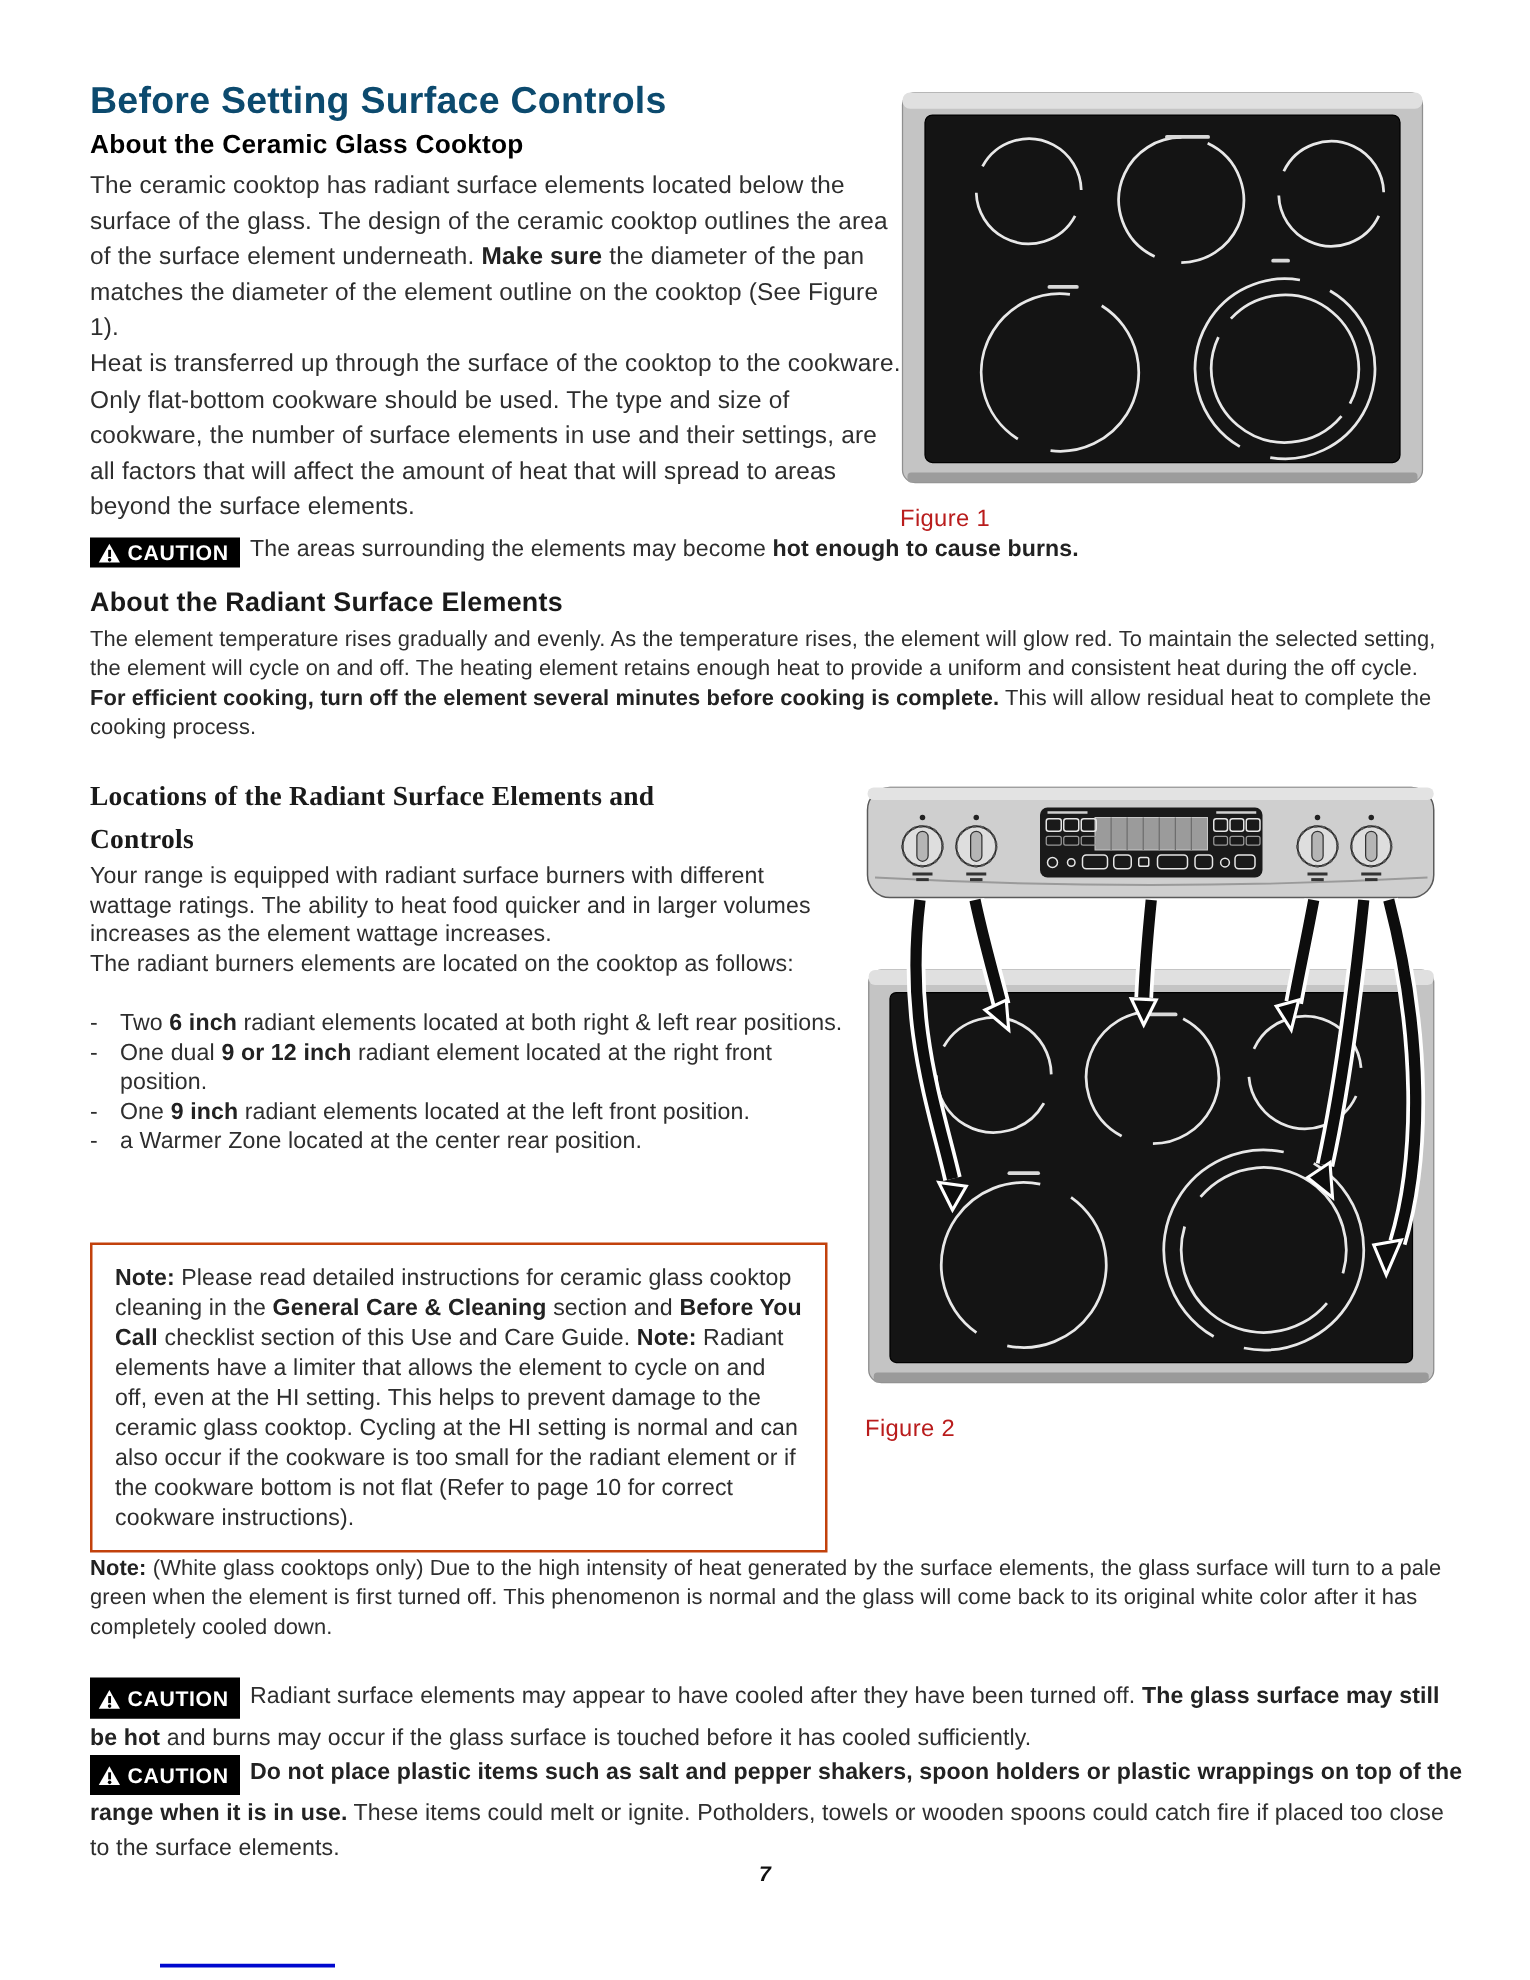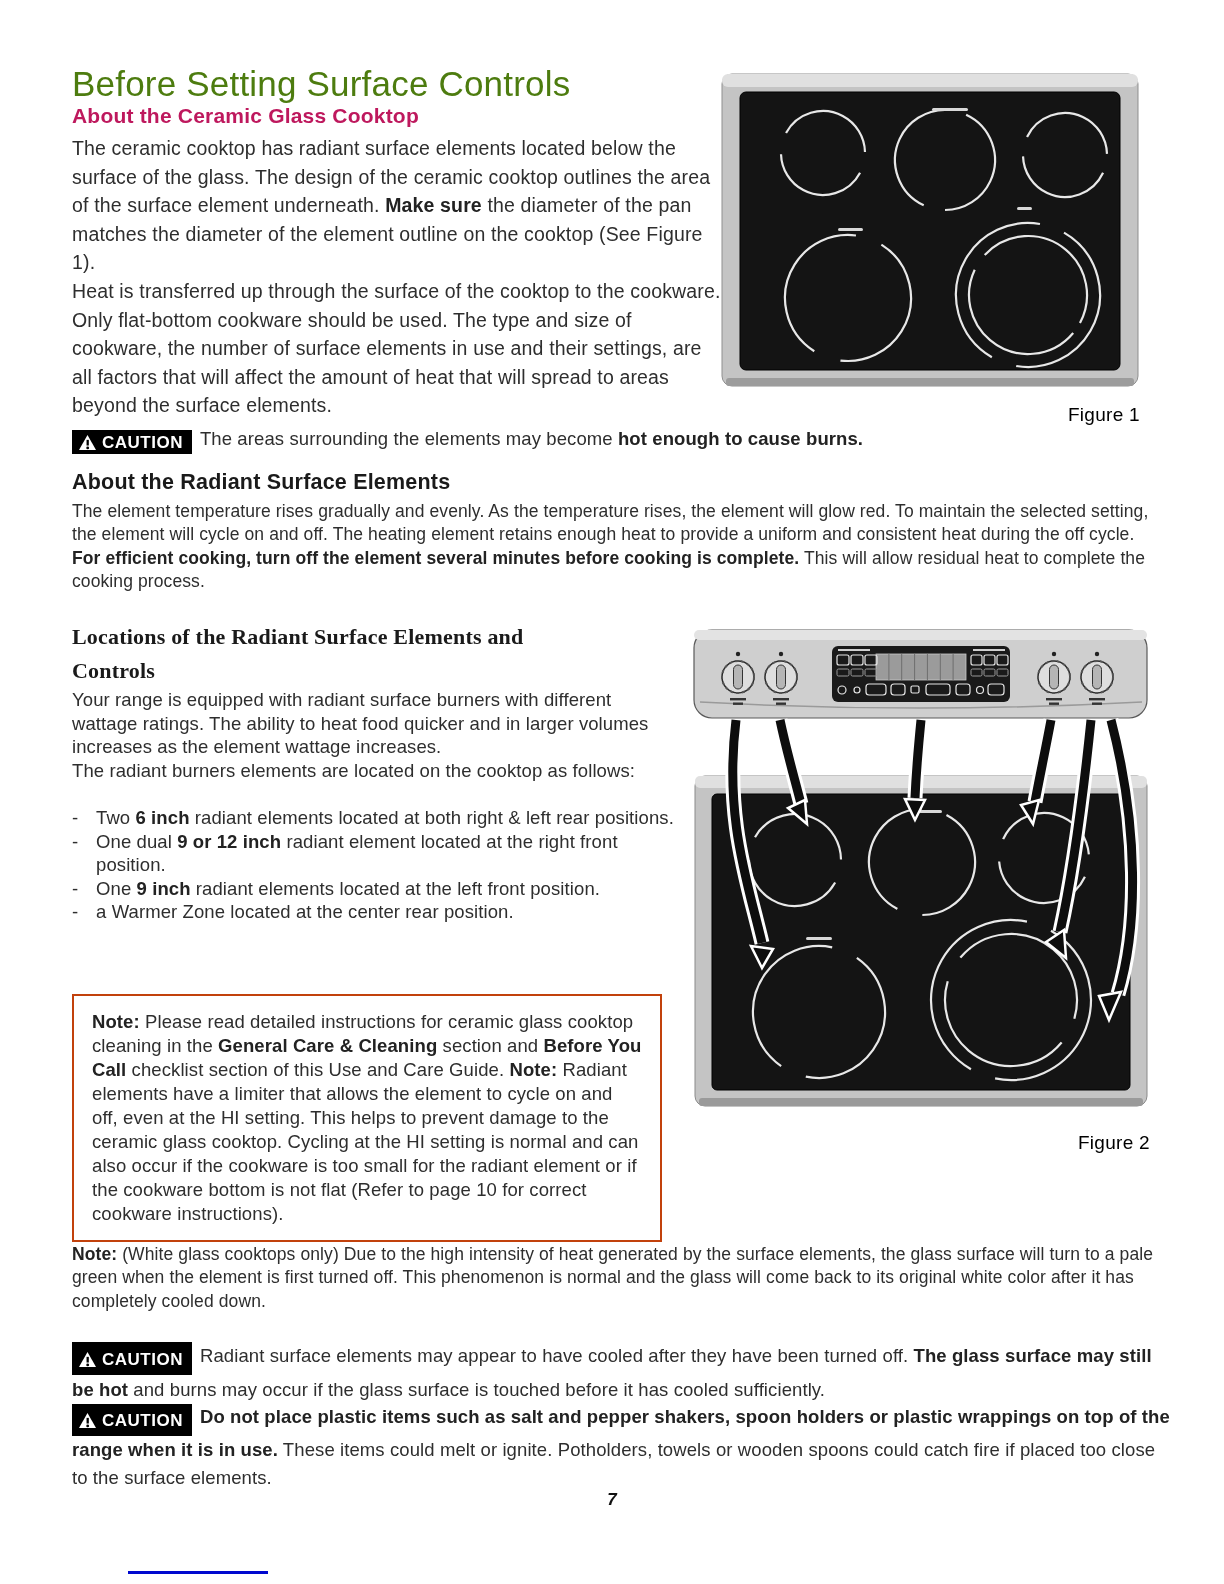--- a/index.html
+++ b/index.html
@@ -1,37 +1,37 @@
 <!DOCTYPE html>
 <html><head>
 <meta charset="utf-8">
 <style>
   html,body{margin:0;padding:0;background:#e8e8e8;}
   .page{position:relative;width:1224px;height:1584px;background:#ffffff;margin:0 auto;
         font-family:"Liberation Sans","DejaVu Sans",sans-serif;color:#2e2e2e;overflow:hidden;}
   .abs{position:absolute;}
   h1,h2,h3,p{margin:0;padding:0;}
-  .h1{font-size:35px;font-weight:normal;color:#4d7c0f;letter-spacing:.2px;}
-  .h2{font-size:21px;font-weight:bold;color:#be185d;letter-spacing:.2px;}
+  .h1{font-size:30px;font-weight:bold;color:#0c4a6e;letter-spacing:.2px;}
+  .h2{font-size:21px;font-weight:bold;color:#000000;letter-spacing:.2px;}
   .h3{font-size:21.5px;font-weight:bold;color:#1a1a1a;letter-spacing:.2px;}
   .body-lg{font-size:19.5px;line-height:28.6px;letter-spacing:.15px;}
   .body-md{font-size:17.5px;line-height:23.3px;letter-spacing:.1px;}
   .body-col{font-size:18.5px;line-height:23.6px;letter-spacing:.1px;}
   b,.bold{font-weight:bold;color:#222;}
   .caution-row{font-size:18.5px;letter-spacing:.1px;}
   .badge{display:inline-flex;align-items:center;gap:5px;background:#000;color:#fff;
          font-weight:bold;font-size:17px;letter-spacing:.5px;padding:3px 9px 1px 6px;
          vertical-align:-6px;margin-right:8px;}
   .badge svg{display:block;}
   .bullet{display:flex;}
   .bullet .mk{width:24px;flex:0 0 24px;}
   .bullet .tx{flex:1;}
   .notebox{border:2px solid #c2410c;padding:14px 18px;font-size:18.5px;line-height:24px;
            letter-spacing:.1px;box-sizing:border-box;}
-  .figcap{font-size:19px;color:#000000;text-align:right;letter-spacing:.3px;}
+  .figcap{font-size:19px;color:#b91c1c;text-align:left;letter-spacing:.3px;}
   .pageno{width:1224px;text-align:center;font-size:17px;font-weight:bold;font-style:italic;color:#111;}
   .bluerule{height:3px;background:#0008cf;}
 </style>
 </head>
 <body>
 
 <div class="page">
 
   <h1 class="abs h1" style="left:72px;top:64px;">Before Setting Surface Controls</h1>
   <h2 class="abs h2" style="left:72px;top:104px;">About the Ceramic Glass Cooktop</h2>

